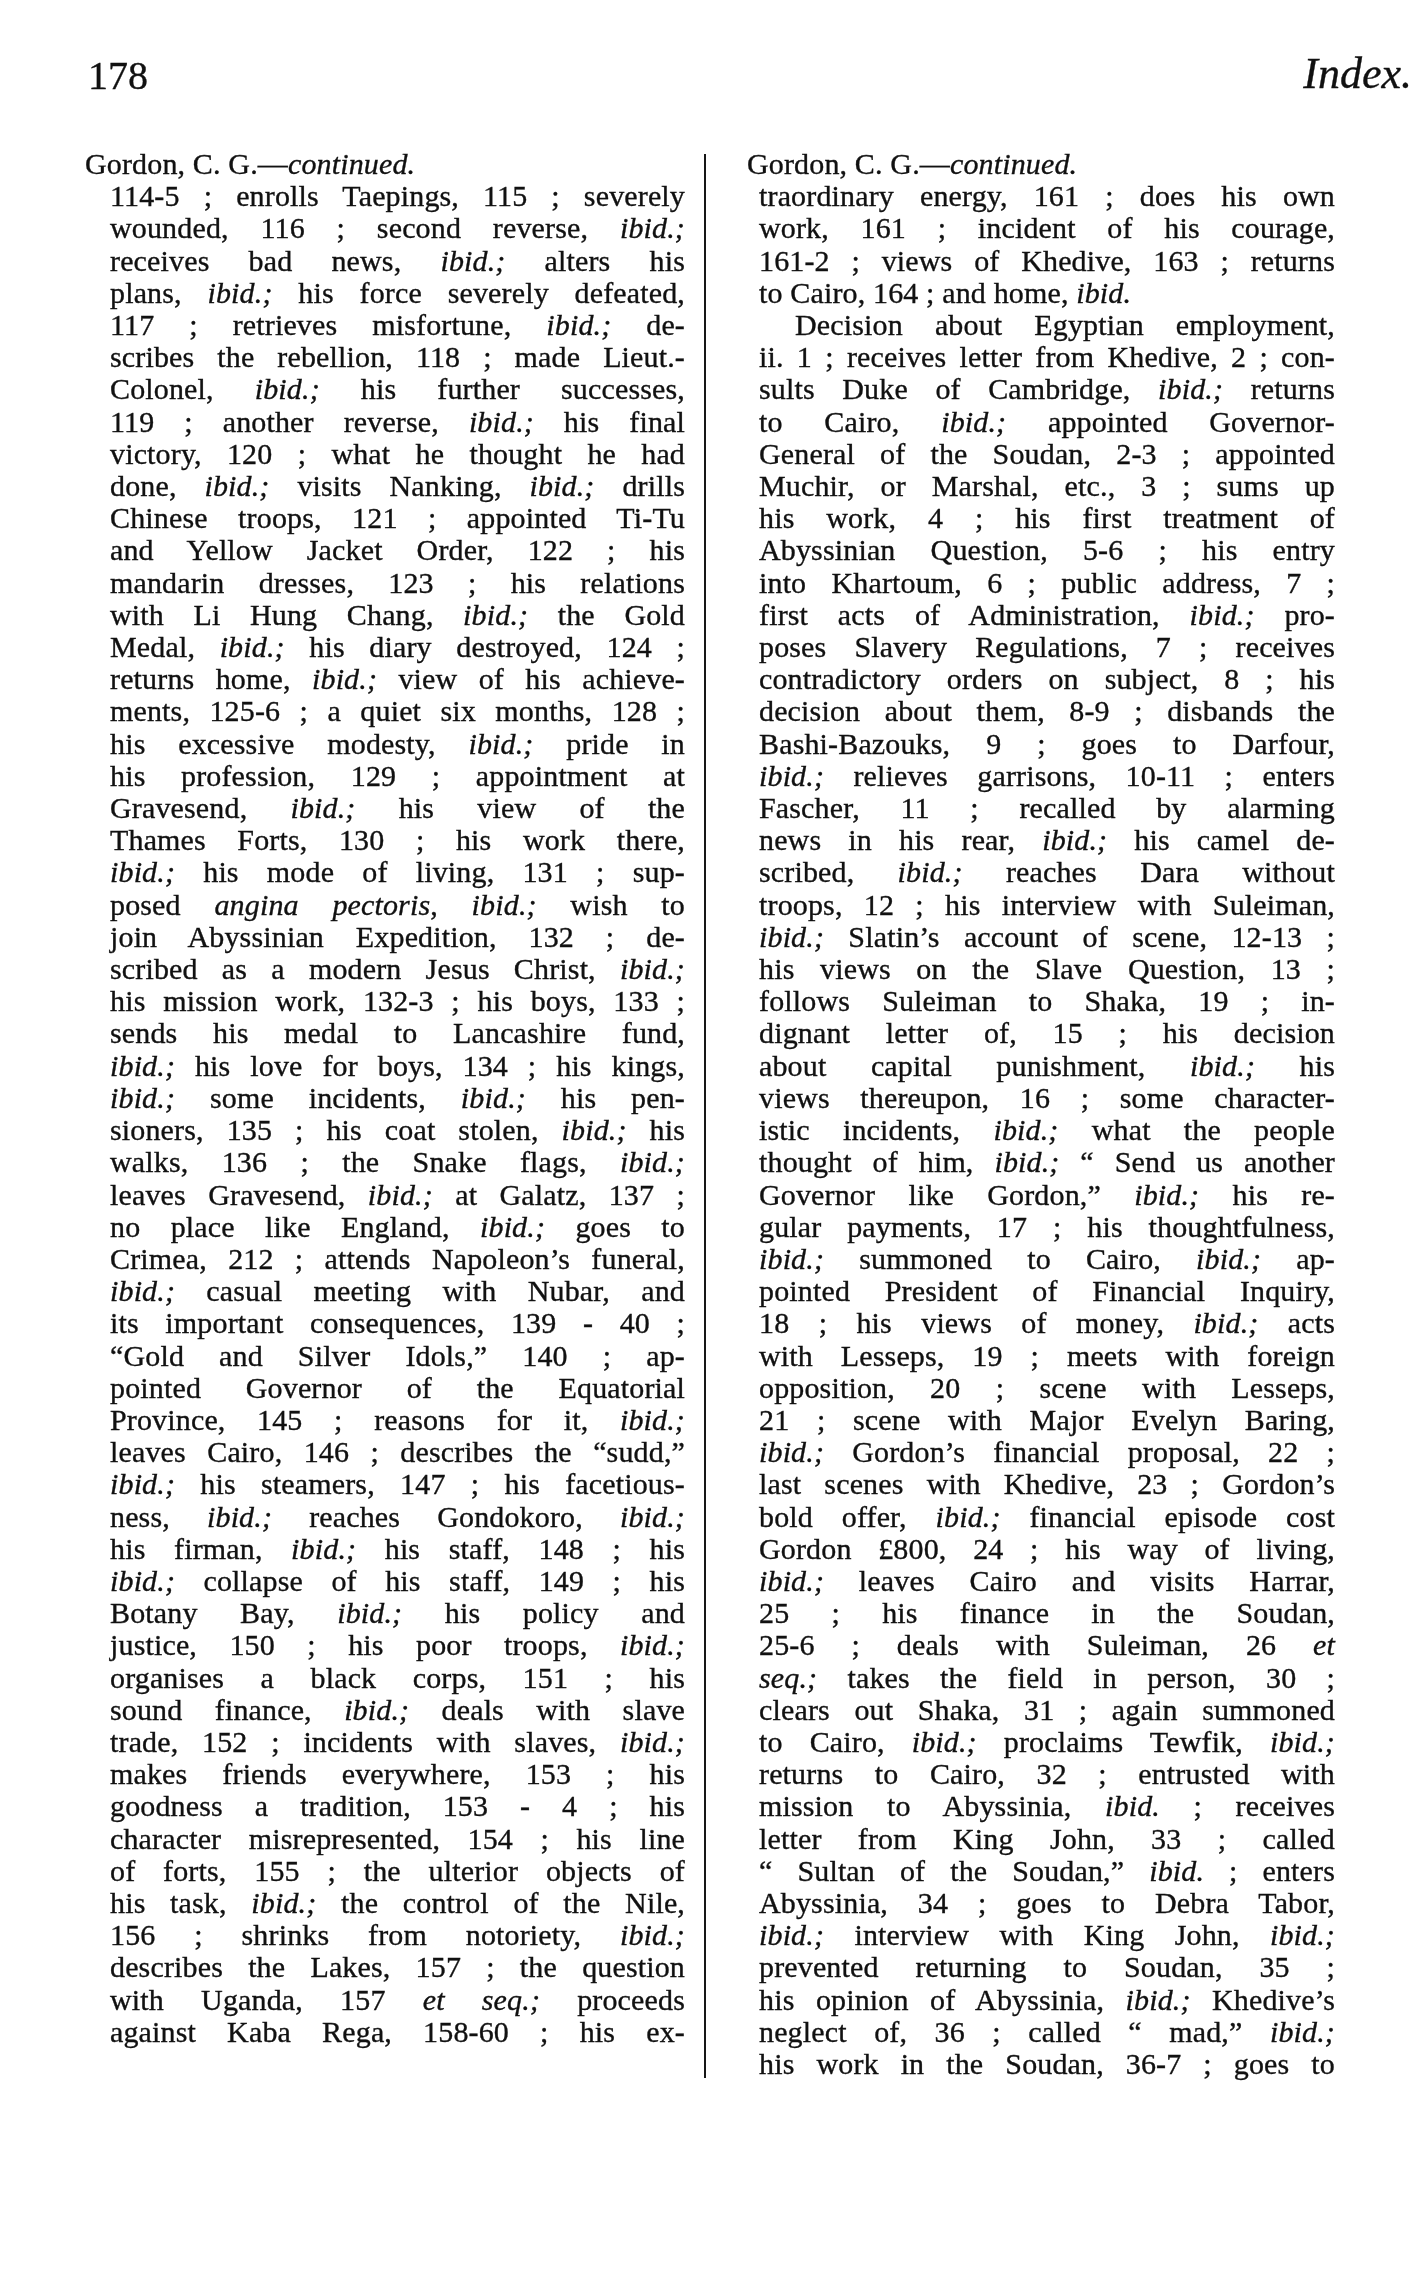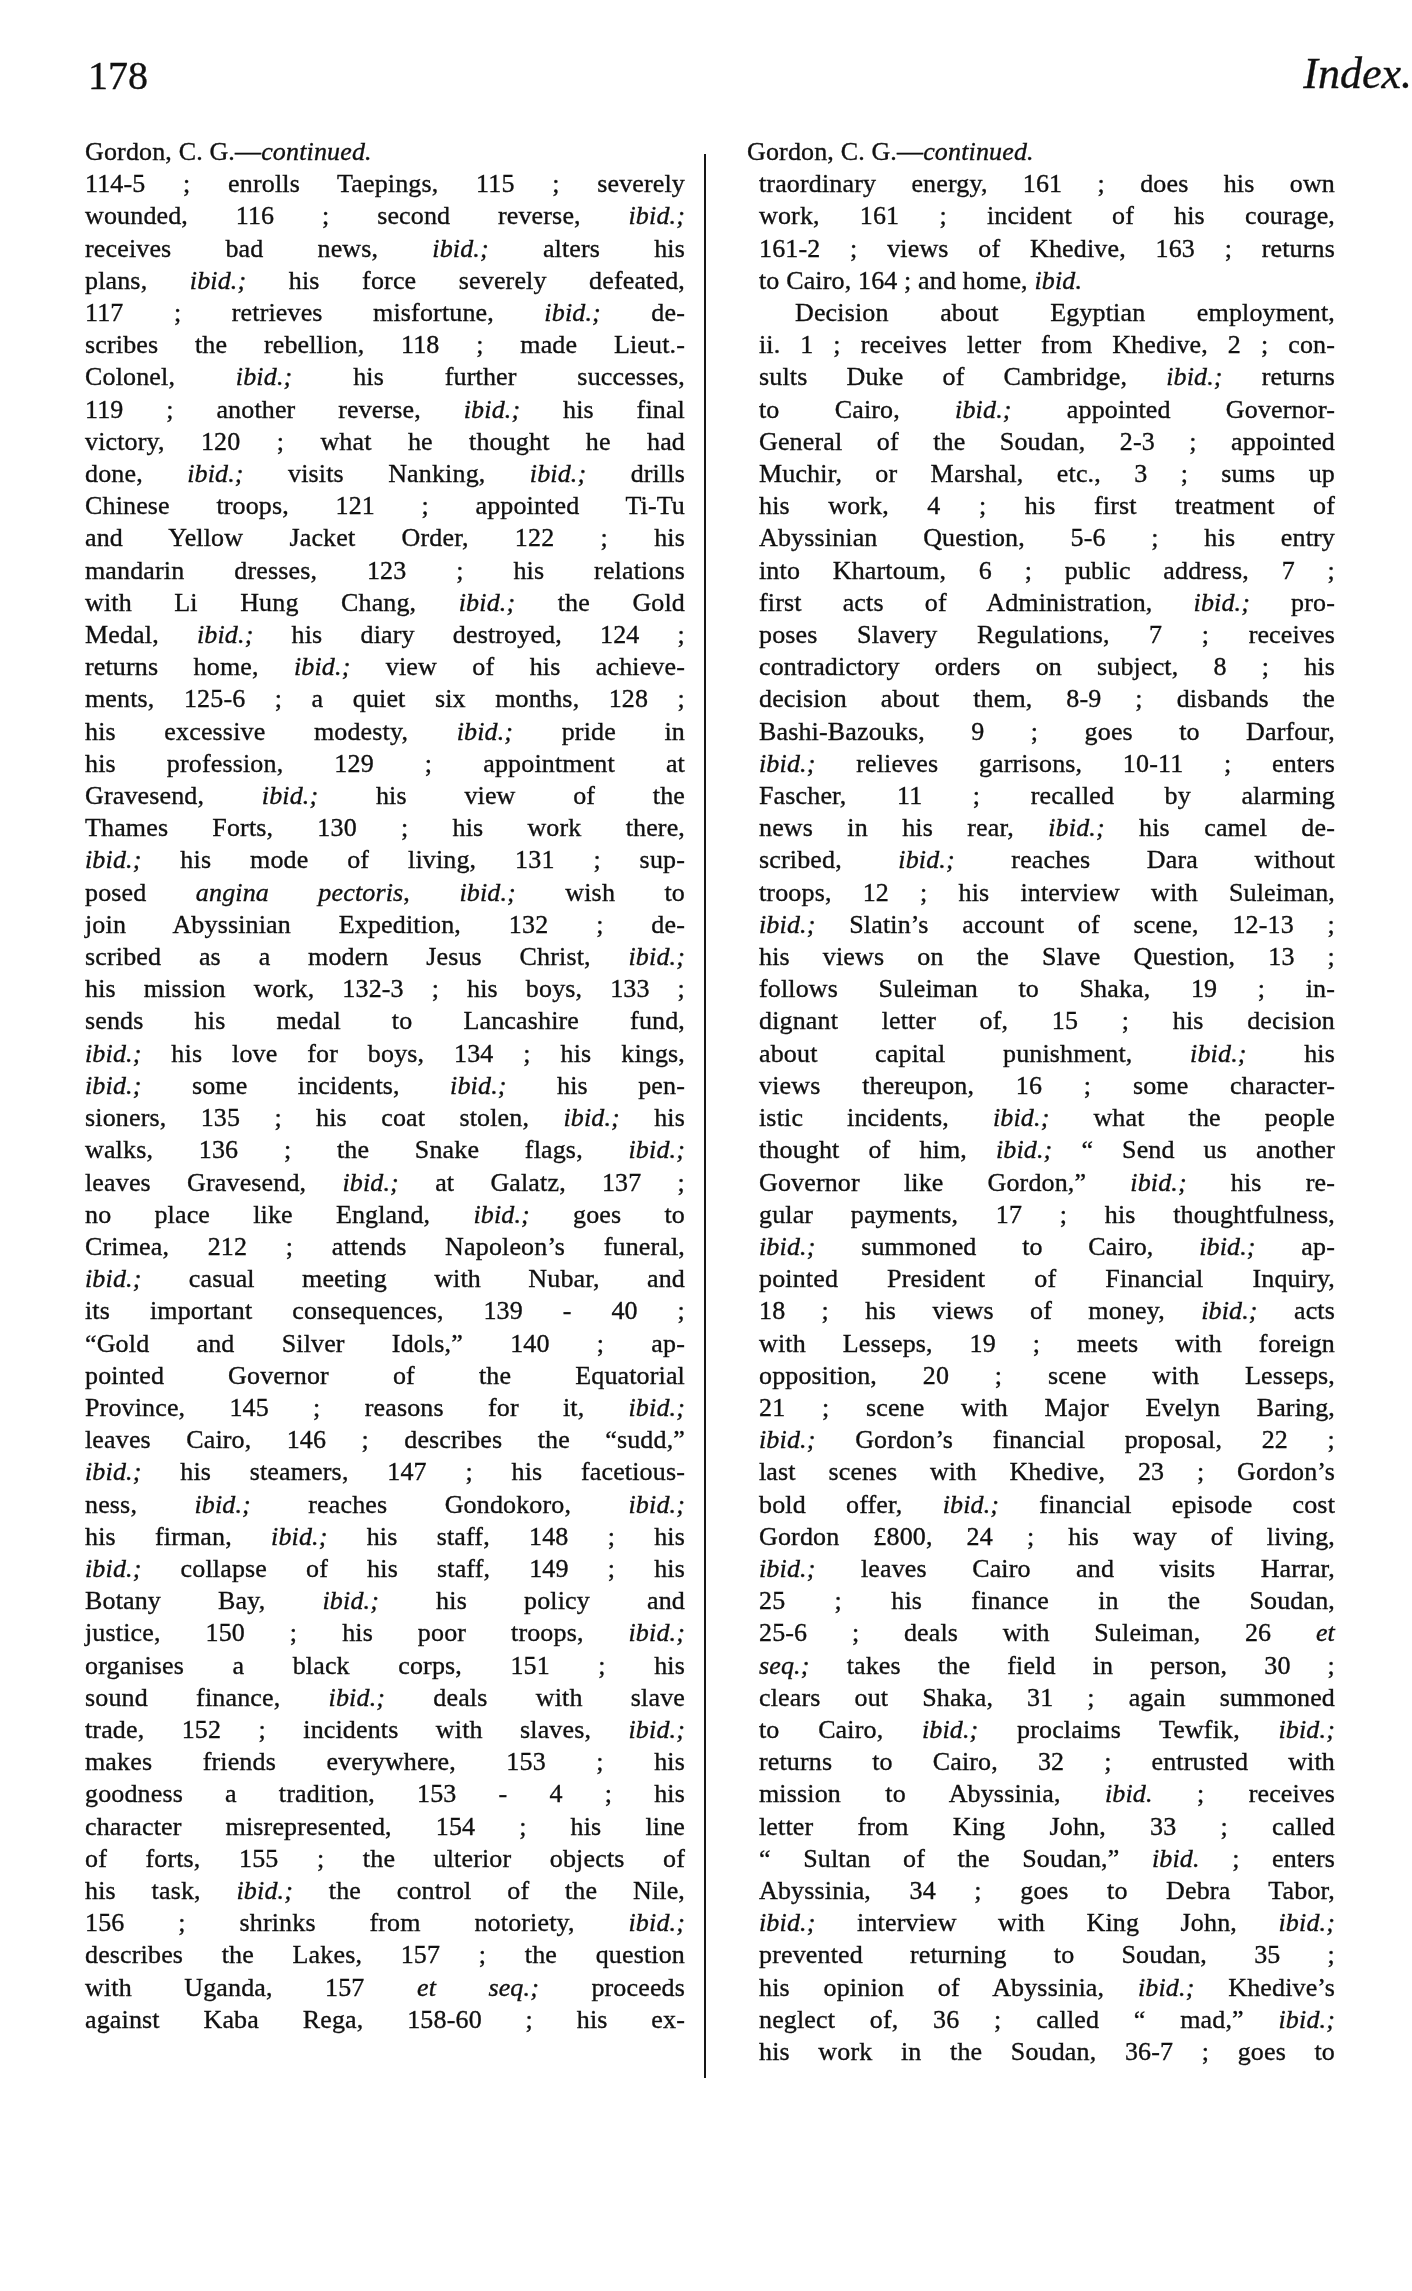--- a/index.html
+++ b/index.html
@@ -4,25 +4,25 @@
 <style>
   html,body { margin:0; padding:0; background:#ffffff; }
   .page {
     position:relative; width:1412px; height:2168px; background:#ffffff;
     color:#111111; font-family:"Liberation Serif","DejaVu Serif",serif;
     overflow:hidden; -webkit-text-stroke:0.35px #111111;
   }
   .page-number { position:absolute; left:88px; top:56px; font-size:40px; line-height:1; }
   .page-title  { position:absolute; left:0; top:52px; width:100%; text-align:right;
                  font-size:44px; font-style:italic; line-height:1; }
-  .column { position:absolute; top:136px; font-size:26px; line-height:32.2px; letter-spacing:0.15px; }
+  .column { position:absolute; top:148px; font-size:30px; line-height:32.2px; letter-spacing:0.15px; }
   .col-left  { left:85px;  width:600px; }
   .col-right { left:747px; width:588px; }
   .entry-heading { white-space:nowrap; }
-  .entry-body { }
+  .entry-body { margin-left:25px; }
   .col-right .entry-body { margin-left:12px; }
   .tline { text-align:justify; text-align-last:justify; text-justify:inter-word; }
   .tline.endline { text-align-last:left; }
   .tline.pindent { text-indent:36px; }
   .divider { position:absolute; left:704px; top:154px; width:2px; height:1924px; background:#161616; }
 </style>
 </head>
 <body>
 
 <div class="page">

